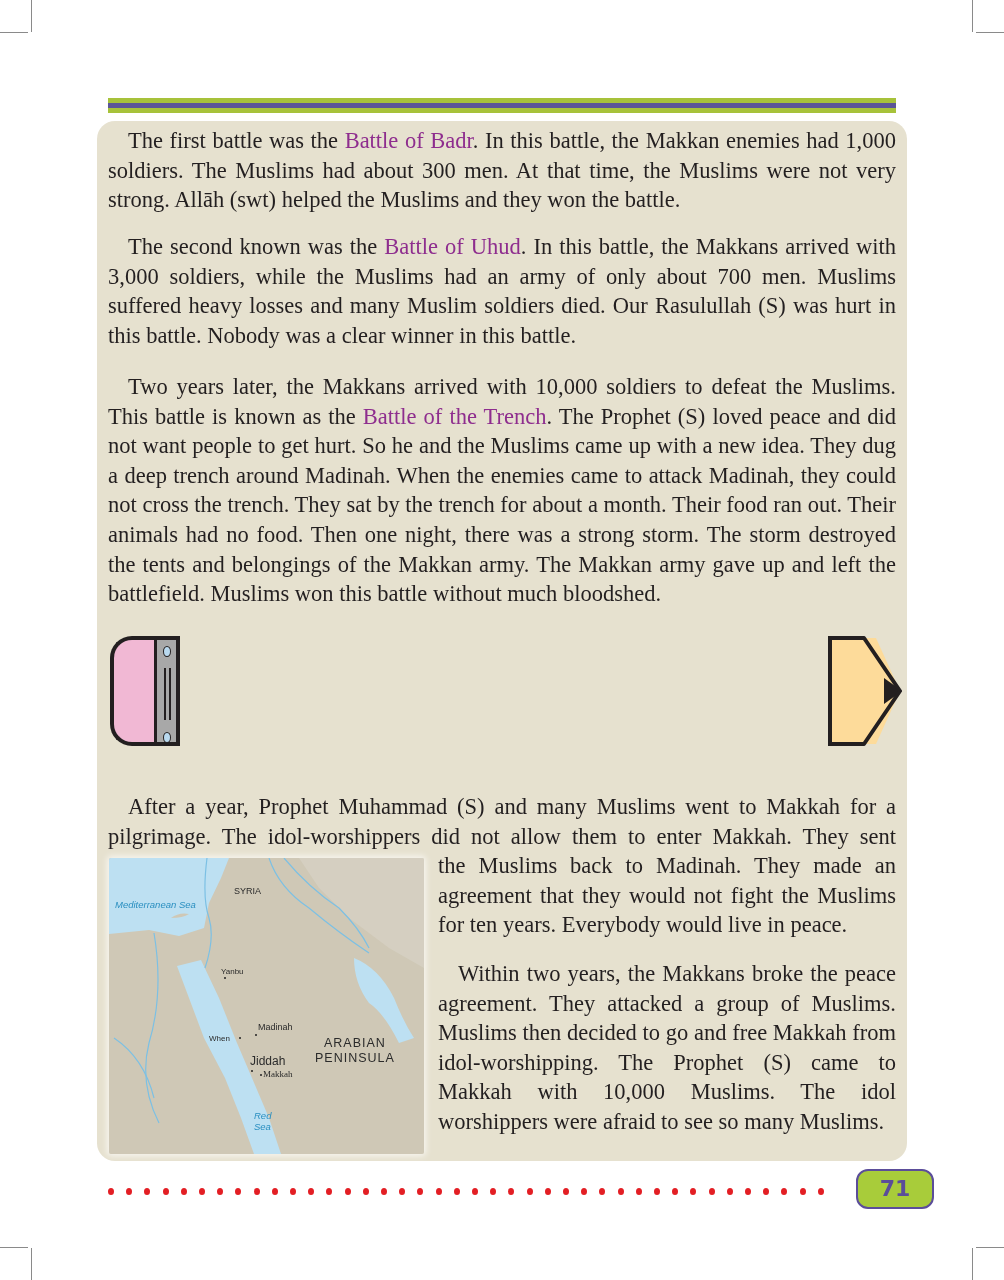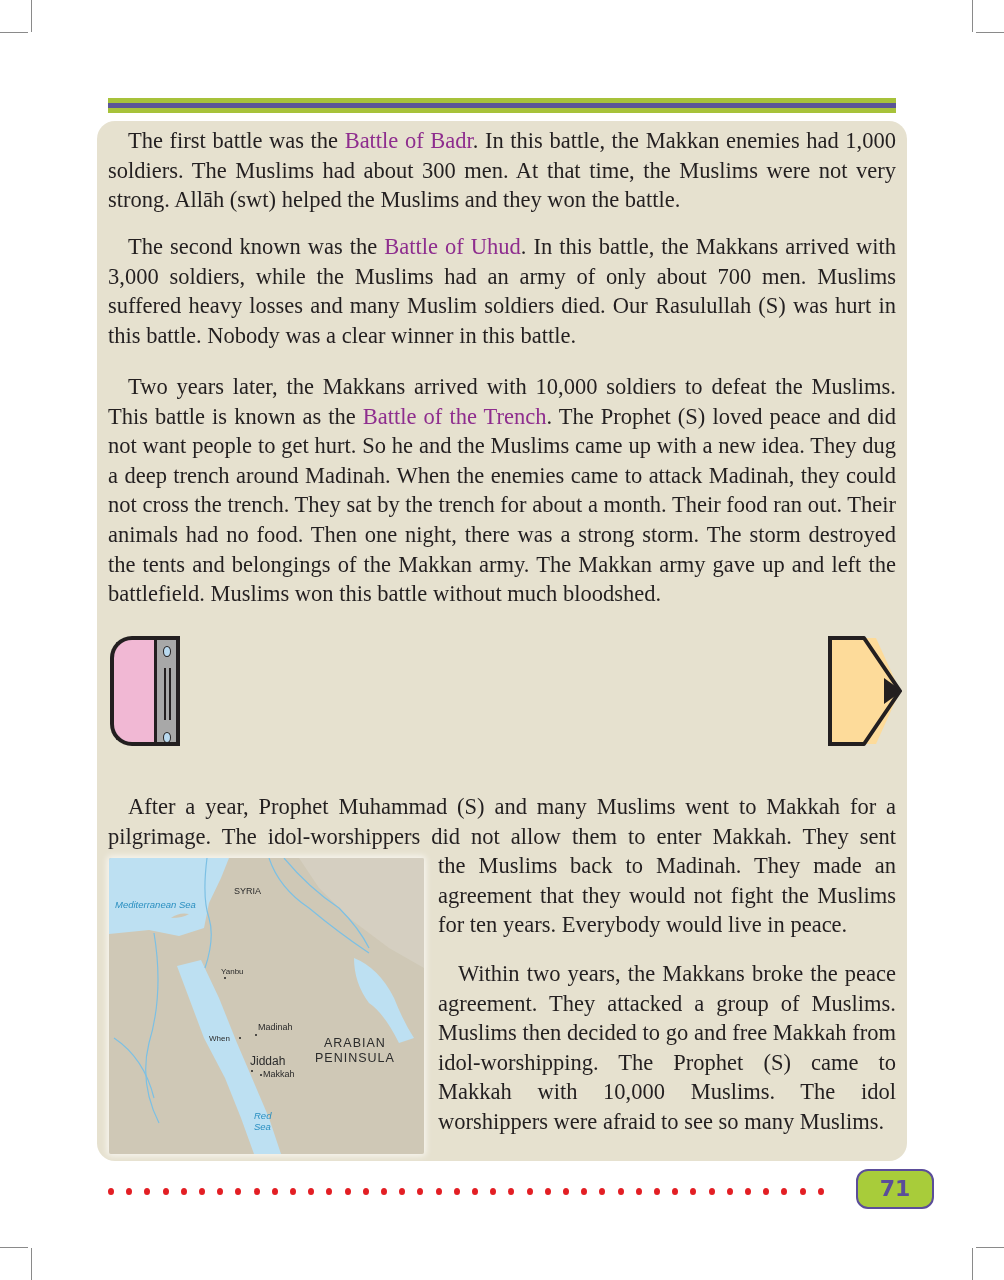--- a/index.html
+++ b/index.html
@@ -145,21 +145,21 @@
     <circle cx="131" cy="180" r="1" fill="#222"></circle>
     <circle cx="143" cy="213" r="1" fill="#222"></circle>
     <circle cx="152" cy="217" r="1" fill="#222"></circle>
   </svg>
   <div class="map-label sea" style="left:6px;top:41px;">Mediterranean Sea</div>
   <div class="map-label city" style="left:125px;top:28px;">SYRIA</div>
   <div class="map-label city" style="left:112px;top:109px;font-size:8px;">Yanbu</div>
   <div class="map-label city" style="left:149px;top:164px;">Madinah</div>
   <div class="map-label city" style="left:100px;top:176px;font-size:8px;">When</div>
   <div class="map-label city" style="left:112px;top:196px;font-size:12px;margin-left:29px;">Jiddah</div>
-  <div class="map-label city" style="left:154px;top:211px;">Makkah</div>
+  <div class="map-label city" style="left:154px;top:211px;font-family:Liberation Serif, serif;">Makkah</div>
   <div class="map-label region" style="left:206px;top:178px;text-align:center;">
     <div>ARABIAN</div>
     <div>PENINSULA</div>
   </div>
   <div class="map-label sea" style="left:145px;top:252px;text-align:left;line-height:11px;">
     <div>Red</div>
     <div>Sea</div>
   </div>
 </div>
 

